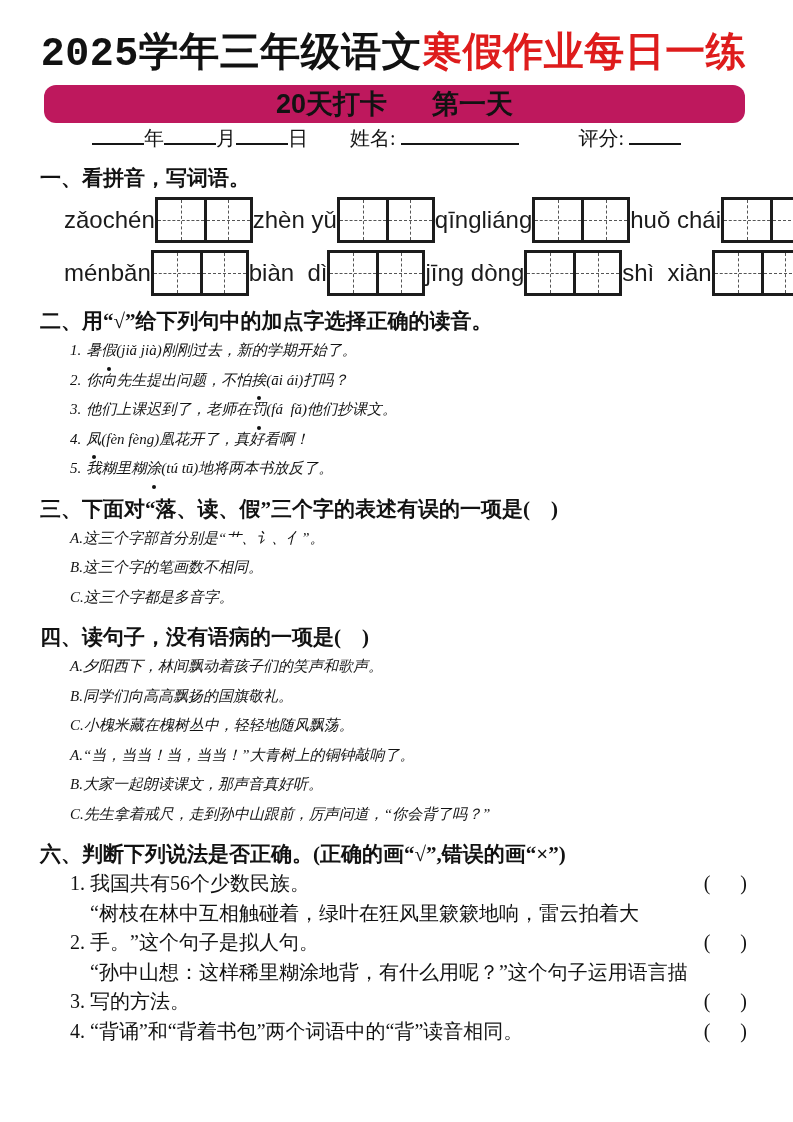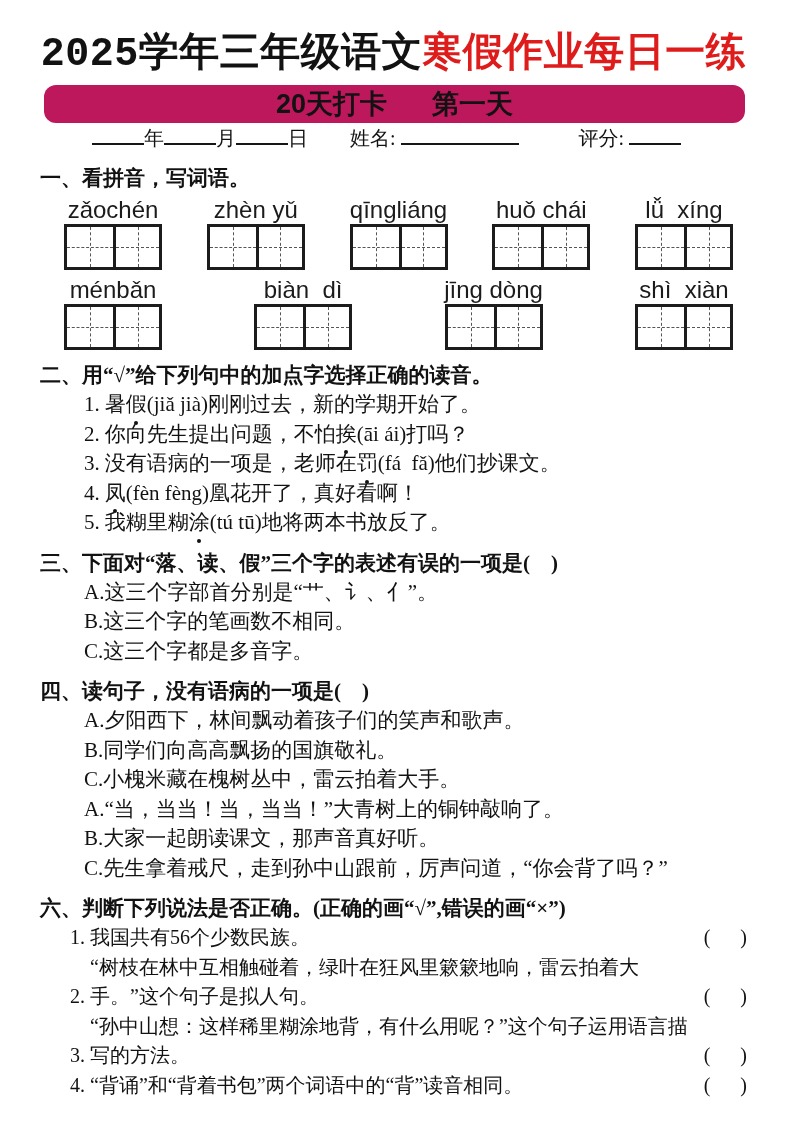--- a/index.html
+++ b/index.html
@@ -37,33 +37,33 @@
   .gap1 { display:inline-block; width: 42px; } .gap2 { display:inline-block; width: 60px; }
 
   
   .sec-heading {
     font-weight: bold; font-size: 21px; line-height: 29px; margin-top: 11px;
     font-family: Liberation Serif, serif; white-space: pre-wrap;
   }
 
   
   .pinyin-row { display: flex; justify-content: space-between; padding: 0 14px 0 24px; margin-top: 3px; }
-  .word-group { display: flex; flex-direction: column; align-items: center; }
+  .word-group { display: flex; align-items: center; }
   .pinyin-label {
     font-family: "Liberation Sans", "DejaVu Sans", sans-serif;
     font-size: 24px; line-height: 27px; white-space: pre; color: #1b1b1b;
   }
   .tian-grid { display: flex; border: 3px solid #1c1c1c; margin-top: 1px; background: #fff; }
   .cell { width: 46px; height: 40px; position: relative; }
   .cell + .cell { border-left: 3px solid #1c1c1c; }
   .cell::before { content:""; position:absolute; left:50%; top:0; bottom:0; border-left:1px dashed #555; }
   .cell::after  { content:""; position:absolute; top:50%; left:0; right:0; border-top:1px dashed #555; }
 
   
-  .item, .option { font-size: 21px; line-height: 29.5px; margin-left: 44px; white-space: pre-wrap; }
+  .item, .option { font-size: 15px; line-height: 29.5px; margin-left: 30px; white-space: pre-wrap; font-style: italic; }
   .num { margin-right: 5px; }
   .dot-under { position: relative; display: inline-block; }
   .dot-under::after {
     content:""; position:absolute; width:4px; height:4px; border-radius:50%;
     background:#121212; left:50%; bottom:-5px; transform:translateX(-50%);
   }
 
   
   .judge-item { display: flex; align-items: flex-end; margin-left: 30px; font-size: 20px; line-height: 29.5px; }
   .judge-text { flex: 1; white-space: pre-wrap; }
@@ -145,33 +145,33 @@
       <div class="tian-grid">
           <div class="cell"></div>
           <div class="cell"></div>
         </div>
     </div>
   </div>
 
   <div class="sec-heading">二、用“√”给下列句中的加点字选择正确的读音。</div>
   <div class="item"><span class="num">1.</span><span>暑</span><span class="dot-under">假</span><span>(jiǎ jià)刚刚过去，新的学期开始了。</span></div>
   <div class="item"><span class="num">2.</span><span>你向先生提出问题，不怕</span><span class="dot-under">挨</span><span>(āi ái)打吗？</span></div>
-  <div class="item"><span class="num">3.</span><span>没有语病的一项是，老师在</span><span class="dot-under">罚</span><span>(fá  fǎ)他们抄课文。</span></div>
+  <div class="item"><span class="num">3.</span><span>他们上课迟到了，老师在</span><span class="dot-under">罚</span><span>(fá  fǎ)他们抄课文。</span></div>
   <div class="item"><span class="num">4.</span><span></span><span class="dot-under">凤</span><span>(fèn fèng)凰花开了，真好看啊！</span></div>
   <div class="item"><span class="num">5.</span><span>我糊里糊</span><span class="dot-under">涂</span><span>(tú tū)地将两本书放反了。</span></div>
 
   <div class="sec-heading">三、下面对“落、读、假”三个字的表述有误的一项是(    )</div>
   <div class="option">A.这三个字部首分别是“艹、讠、亻”。</div>
   <div class="option">B.这三个字的笔画数不相同。</div>
   <div class="option">C.这三个字都是多音字。</div>
 
   <div class="sec-heading">四、读句子，没有语病的一项是(    )</div>
   <div class="option">A.夕阳西下，林间飘动着孩子们的笑声和歌声。</div>
   <div class="option">B.同学们向高高飘扬的国旗敬礼。</div>
-  <div class="option">C.小槐米藏在槐树丛中，雷云拍着大手。</div>
+  <div class="option">C.小槐米藏在槐树丛中，轻轻地随风飘荡。</div>
 
   <div class="option">A.“当，当当！当，当当！”大青树上的铜钟敲响了。</div>
   <div class="option">B.大家一起朗读课文，那声音真好听。</div>
   <div class="option">C.先生拿着戒尺，走到孙中山跟前，厉声问道，“你会背了吗？”</div>
 
   <div class="sec-heading">六、判断下列说法是否正确。(正确的画“√”,错误的画“×”)</div>
   <div class="judge-item">
       <span class="num">1.</span>
       <span class="judge-text">我国共有56个少数民族。</span>
       <span class="judge-bracket">(      )</span>

